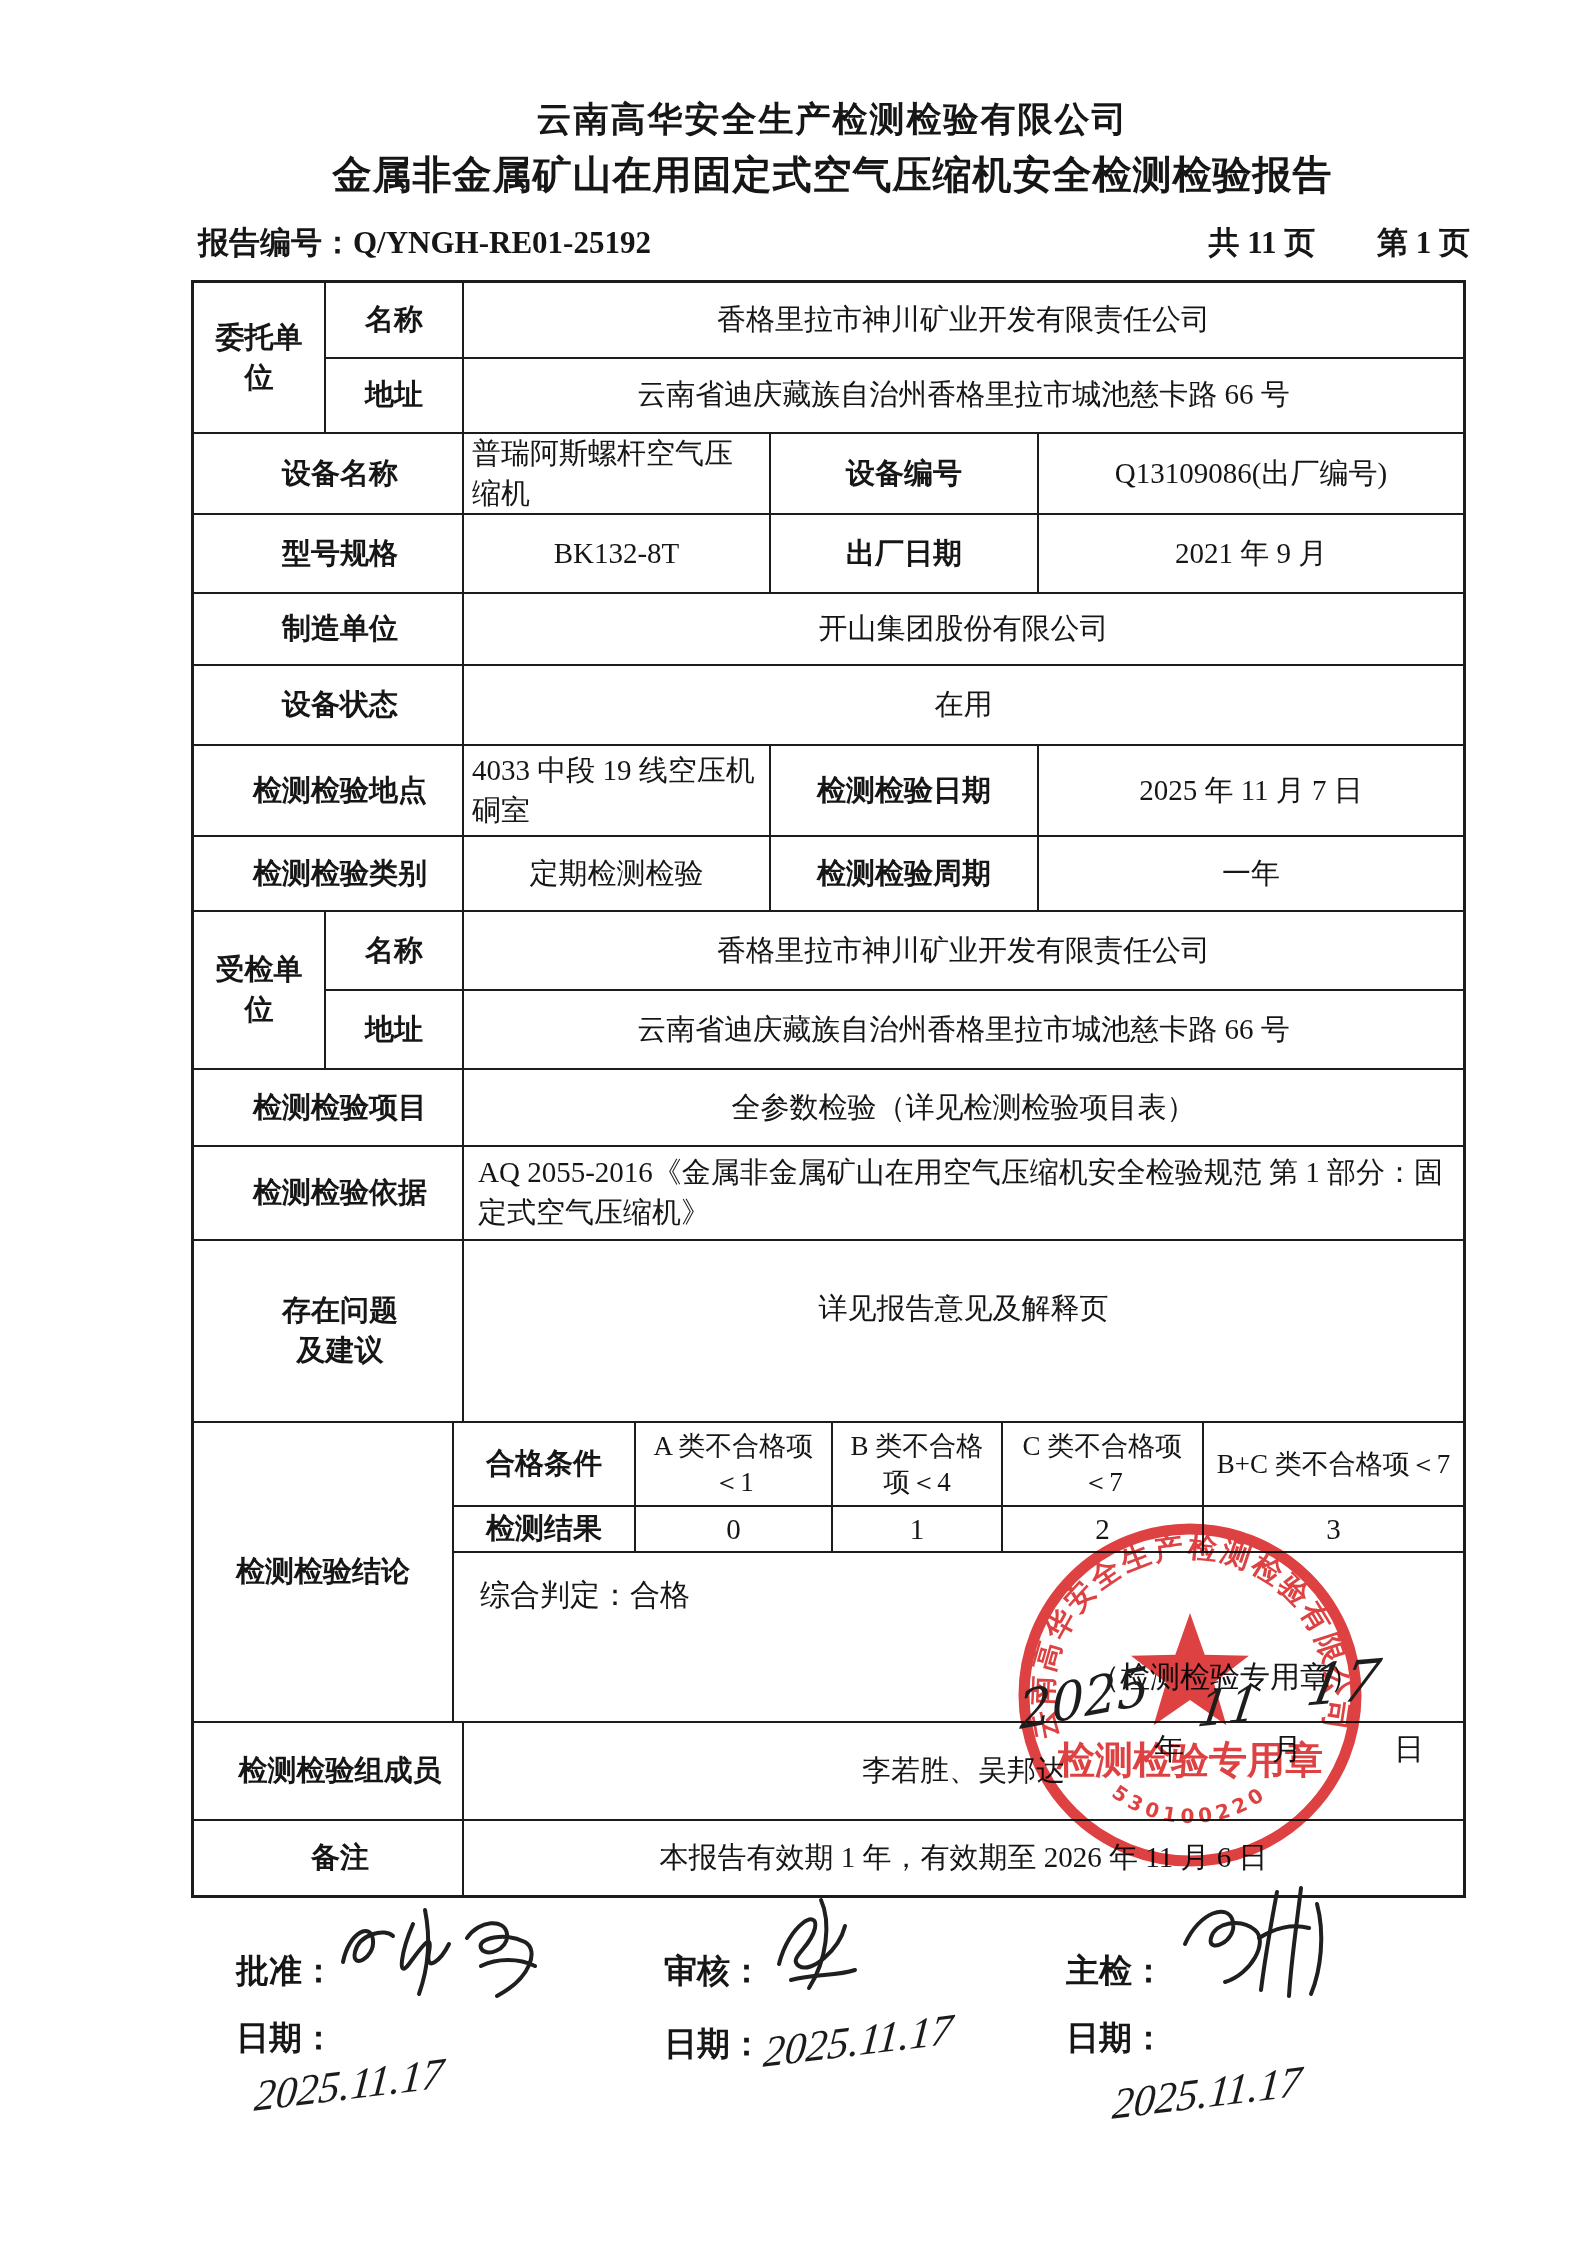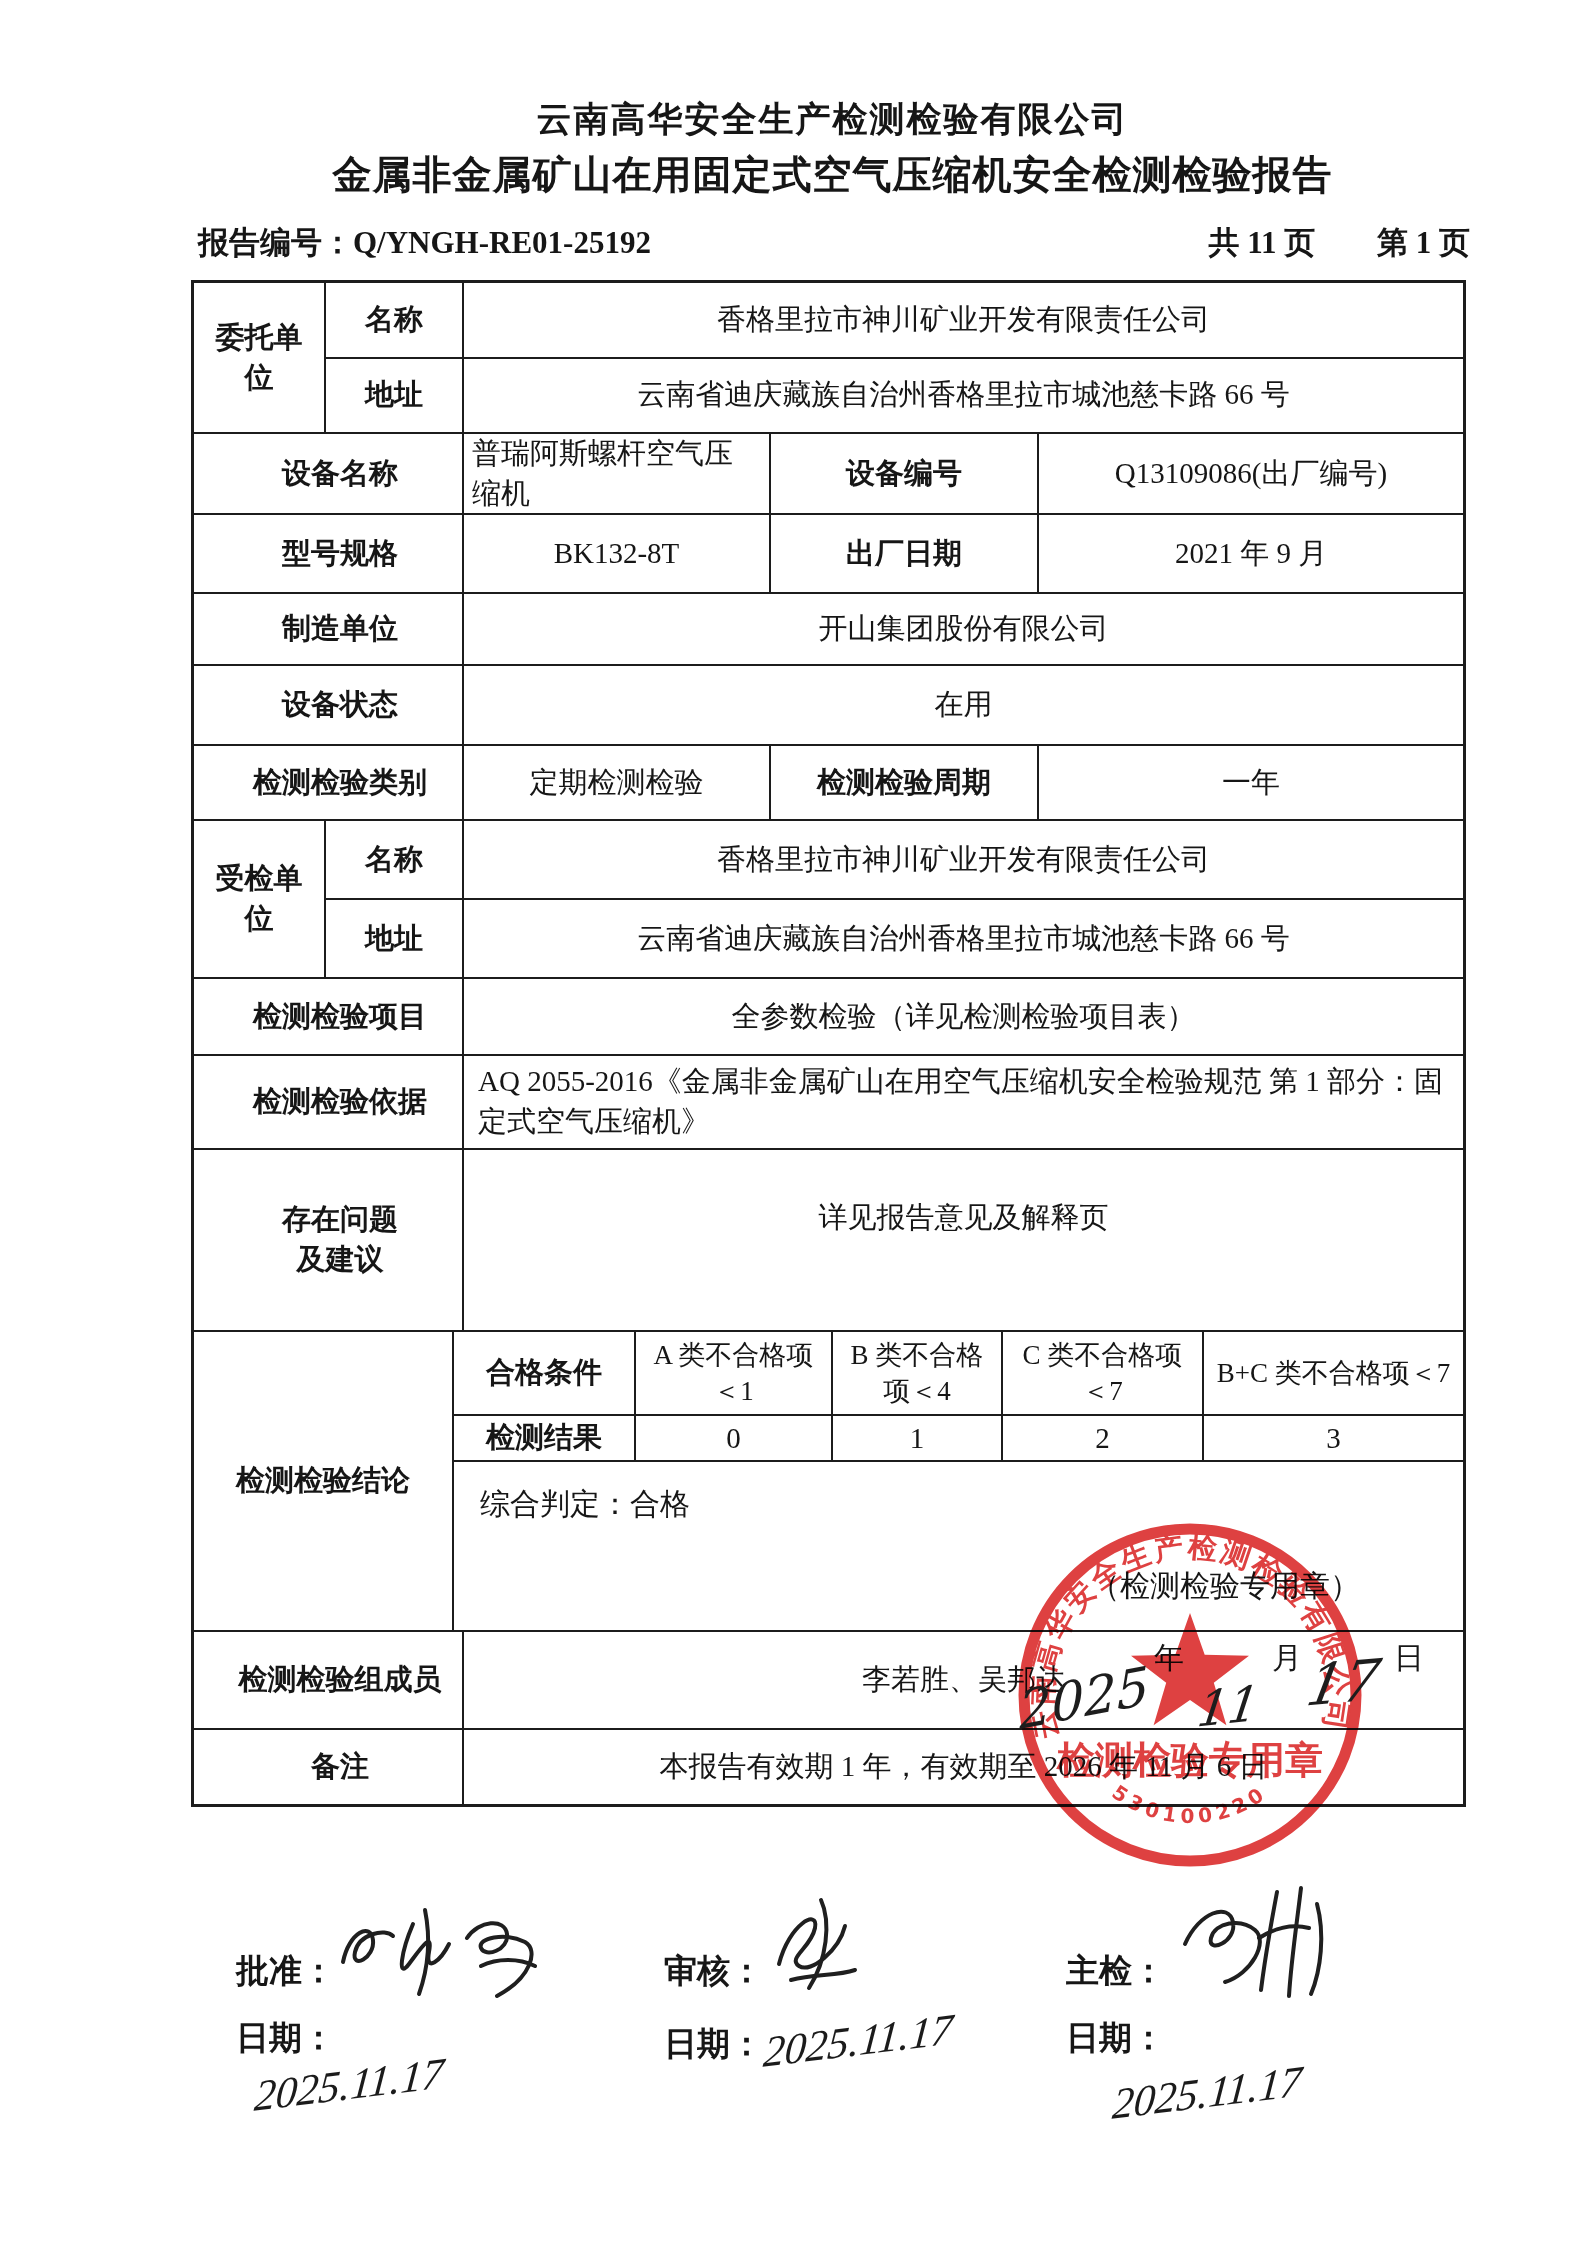--- a/index.html
+++ b/index.html
@@ -129,20 +129,26 @@
     <div class="row" style="height:72px">
       <div class="c lab w-lab">制造单位</div>
       <div class="c" style="flex:1">开山集团股份有限公司</div>
     </div>
 
     <div class="row" style="height:80px">
       <div class="c lab w-lab">设备状态</div>
       <div class="c" style="flex:1">在用</div>
     </div>
 
+    <div class="row" style="height:91px">
+      <div class="c lab w-lab">检测检验地点</div>
+      <div class="c left w-val">4033 中段 19 线空压机硐室</div>
+      <div class="c lab w-lab2">检测检验日期</div>
+      <div class="c" style="flex:1">2025 年 11 月 7 日</div>
+    </div>
 
     <div class="row" style="height:75px">
       <div class="c lab w-lab">检测检验类别</div>
       <div class="c w-val">定期检测检验</div>
       <div class="c lab w-lab2">检测检验周期</div>
       <div class="c" style="flex:1">一年</div>
     </div>
 
     <div class="row" style="height:158px">
       <div class="c lab w-group">受检单位</div>

